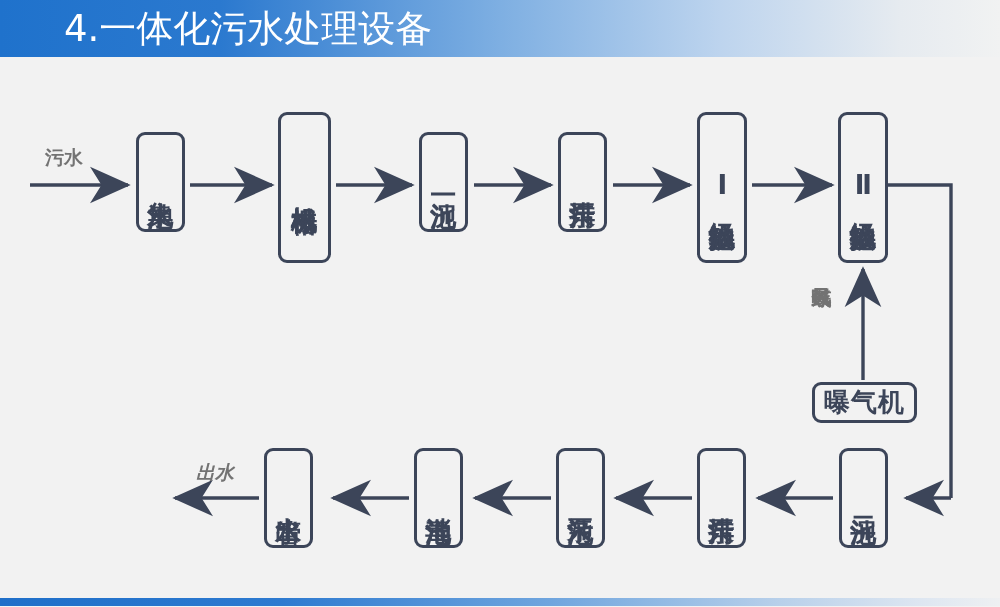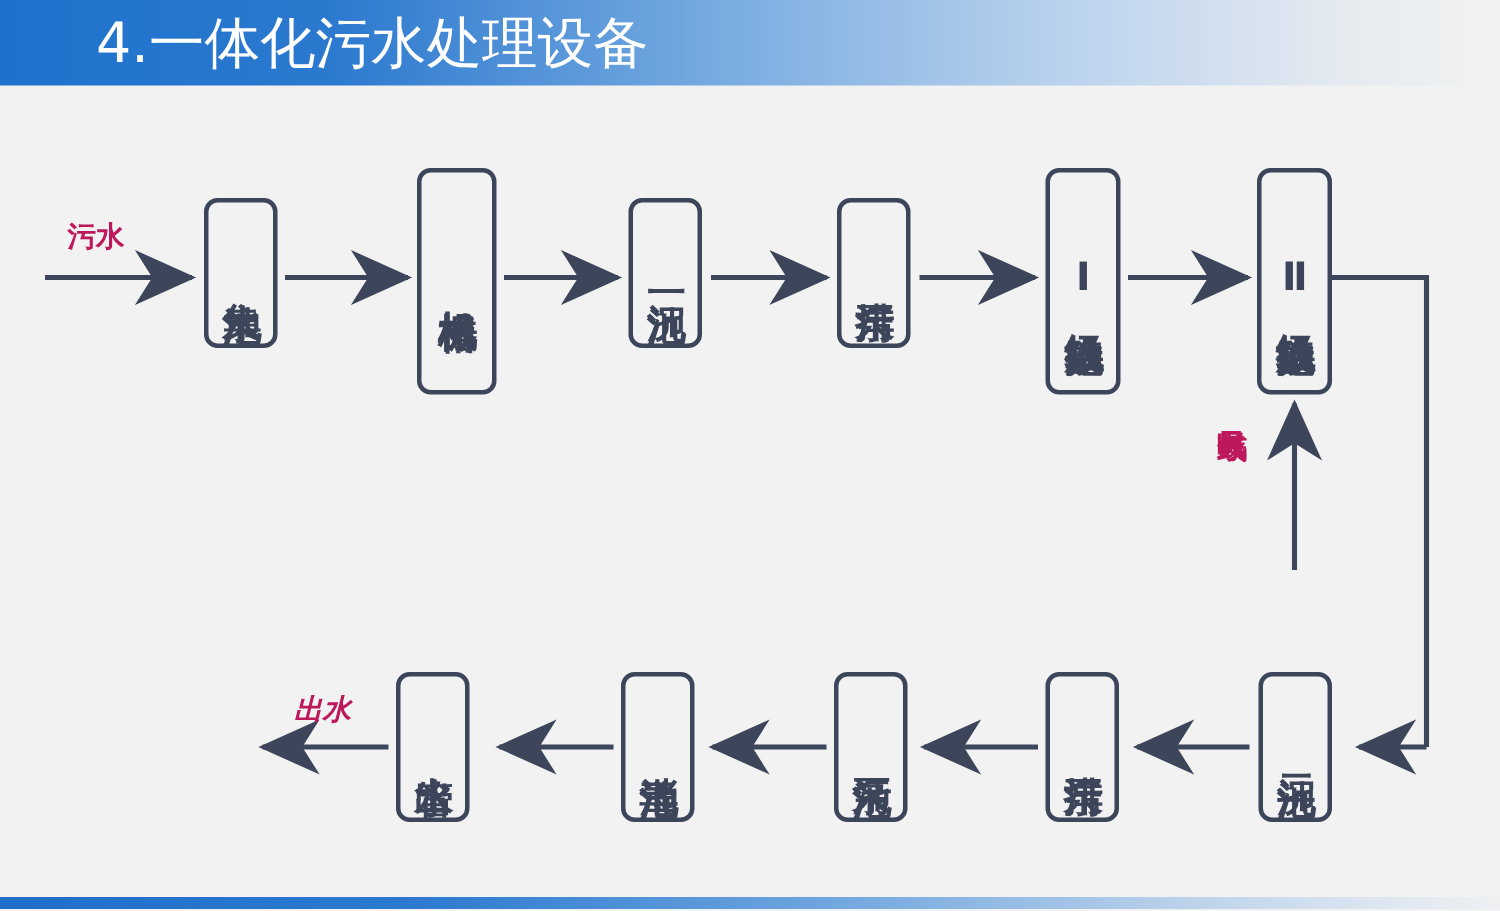--- a/index.html
+++ b/index.html
@@ -78,21 +78,21 @@
   .node .hlabel {
     font-size: 26px;
     font-weight: 700;
     letter-spacing: 1px;
     white-space: nowrap;
   }
 
   
   .annot {
     position: absolute;
-    color: #be185d;
+    color: #737373;
     font-family: "DejaVu Sans", "Liberation Sans", sans-serif;
     font-size: 19px;
     font-weight: 700;
     white-space: nowrap;
   }
   .annot.vertical {
     writing-mode: vertical-rl;
     text-orientation: upright;
     line-height: 1.0;
     font-size: 20px;
@@ -164,20 +164,23 @@
   </div>
 
   <div class="node" style="left:697px; top:55px; width:50px; height:151px;">
     <span class="vlabel">Ⅰ级接触池</span>
   </div>
 
   <div class="node" style="left:838px; top:55px; width:50px; height:151px;">
     <span class="vlabel">Ⅱ级接触池</span>
   </div>
 
+  <div class="node" style="left:812px; top:325px; width:105px; height:41px;">
+    <span class="hlabel">曝气机</span>
+  </div>
 
   <div class="node" style="left:839px; top:391px; width:49px; height:100px;">
     <span class="vlabel">二沉池</span>
   </div>
 
   <div class="node" style="left:697px; top:391px; width:49px; height:100px;">
     <span class="vlabel">排污泵</span>
   </div>
 
   <div class="node" style="left:556px; top:391px; width:49px; height:100px;">

